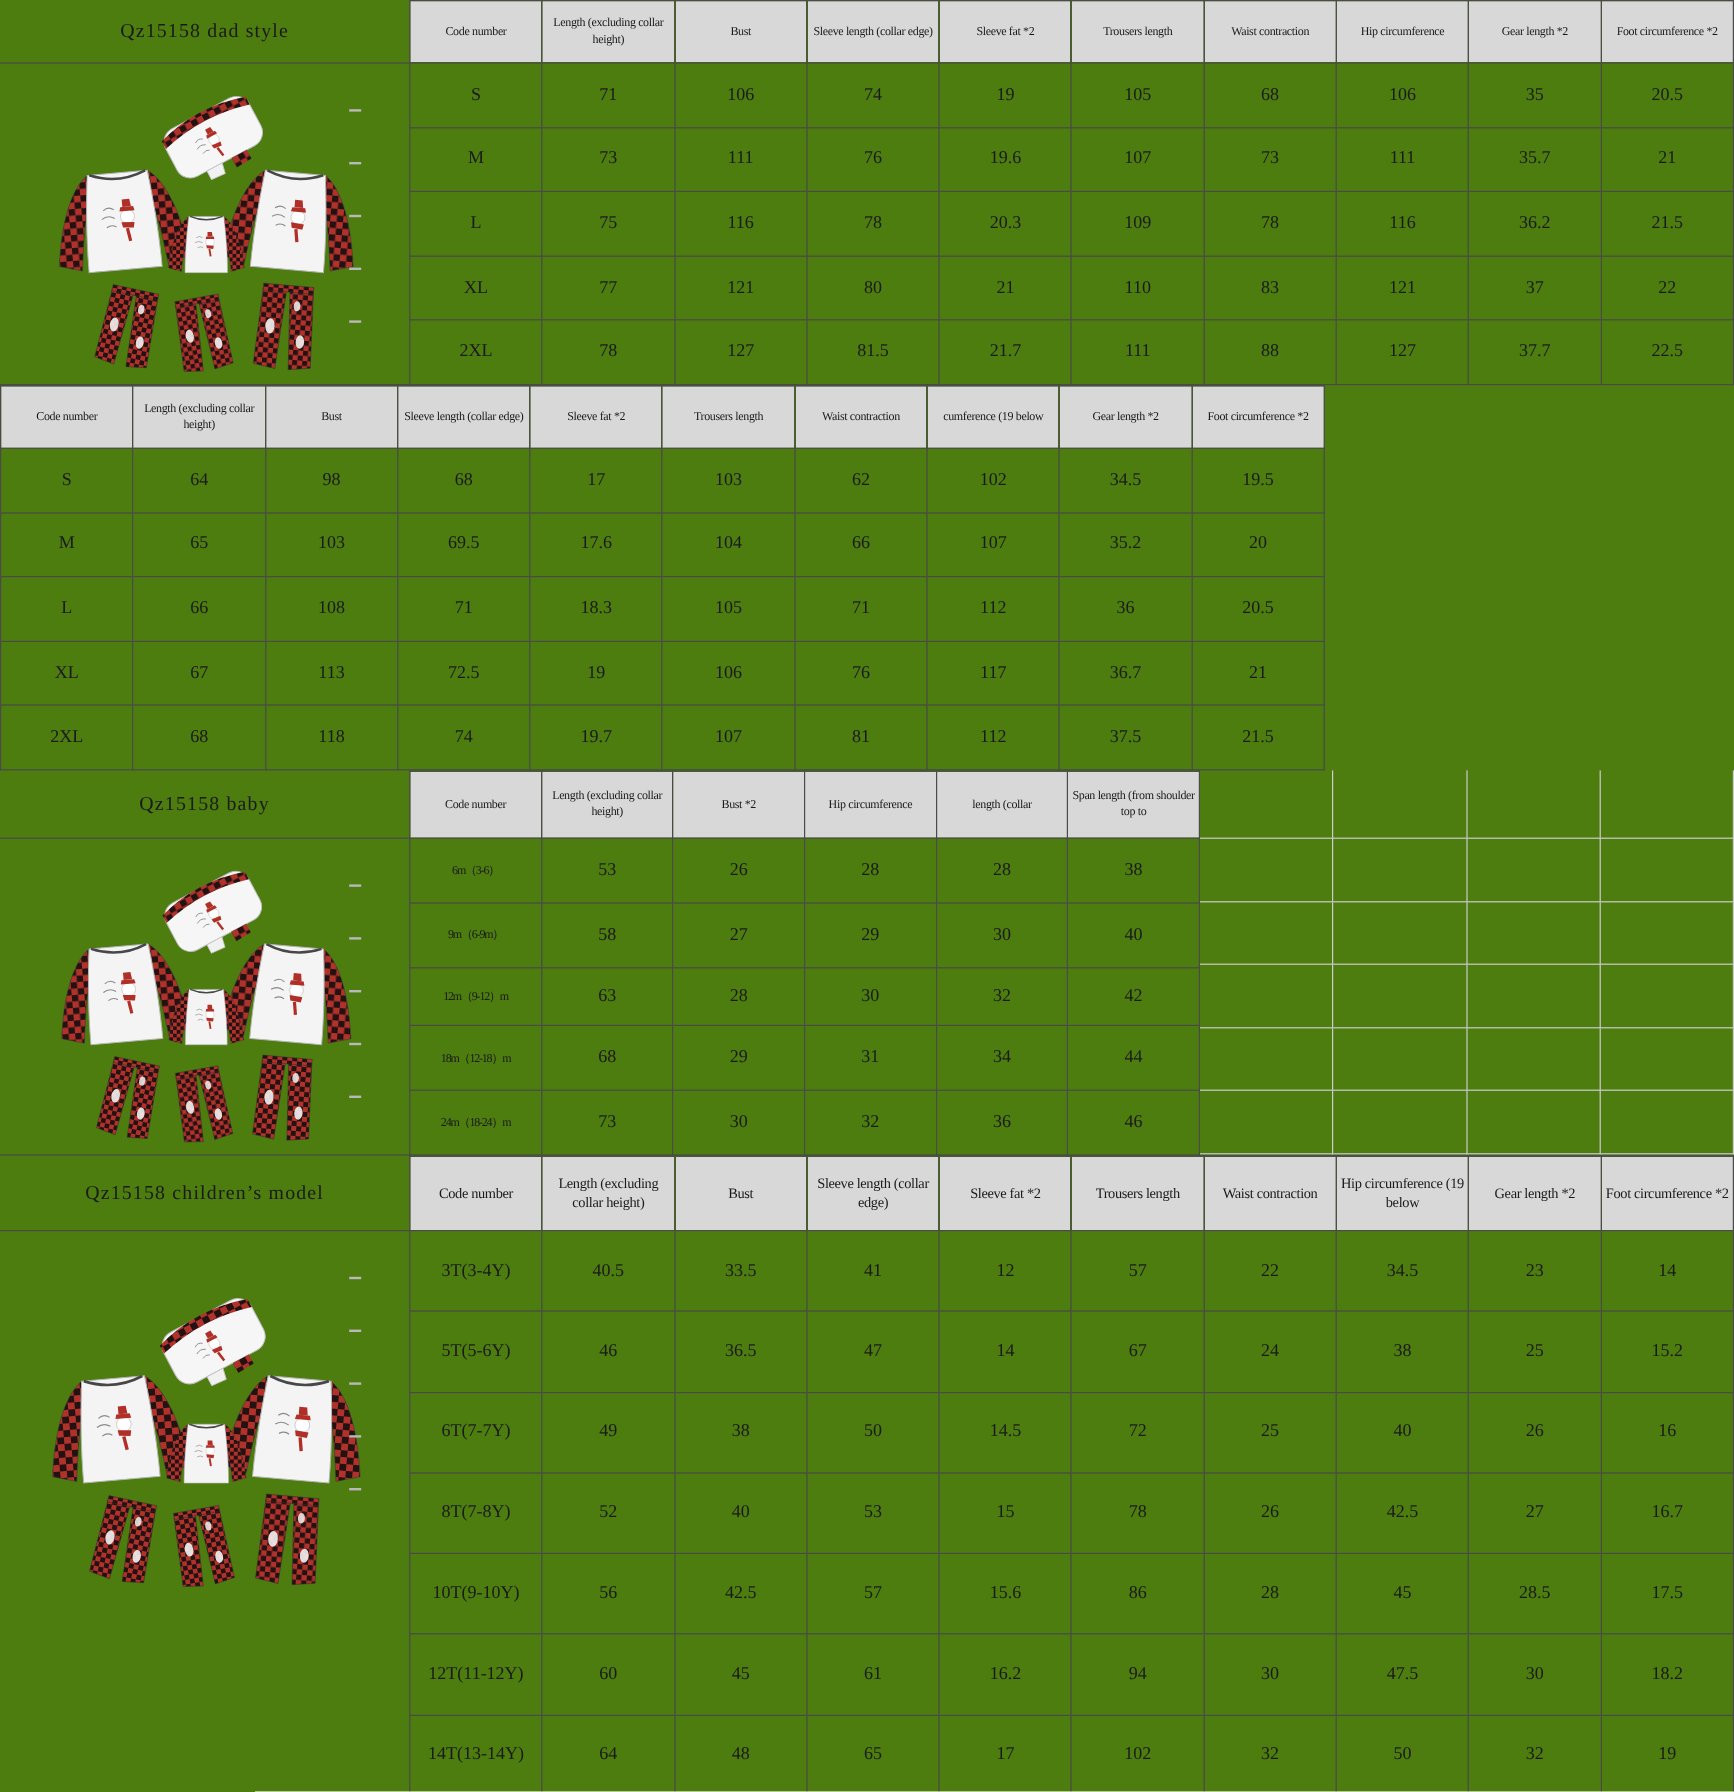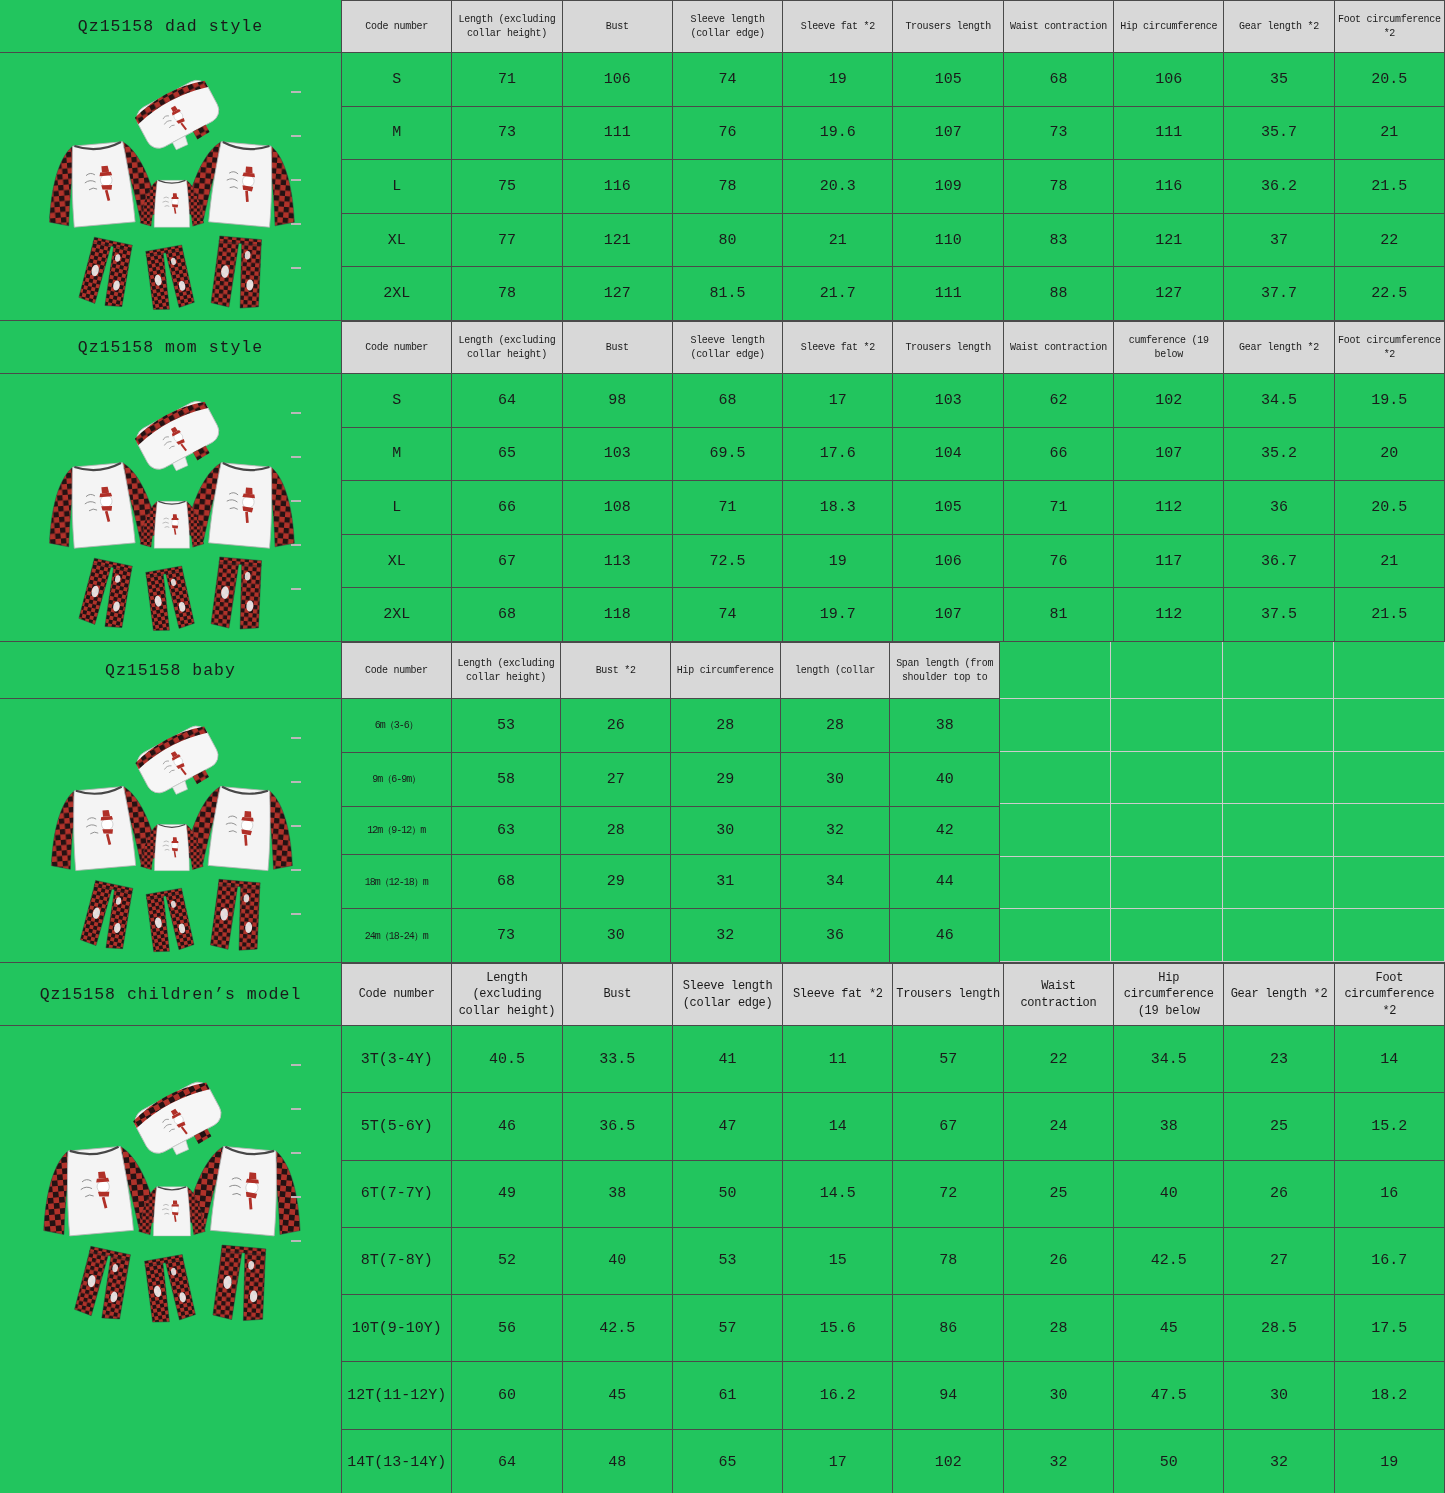--- a/index.html
+++ b/index.html
@@ -1,17 +1,17 @@
 <!DOCTYPE html>
 <html style="--border: #4a4a4a; --header-bg: #d8d8d8; --light-grid: #cccccc; --plaid-red: #c13a31; --plaid-black: #241213;"><head>
 <meta charset="utf-8">
 <style>
   html,body{margin:0;padding:0;background:#fff;}
   body{width:1445px;font-family:"Liberation Mono","DejaVu Sans Mono",monospace;color:#1a1a1a;}
-  .sheet{width:1445px;height:1493px;background:#22c55e;overflow:hidden;}
+  .sheet{width:1445px;height:1493px;background:#4d7c0f;overflow:hidden;font-family:Liberation Serif, serif;}
   .sec{display:flex;}
   .left{width:341px;flex:0 0 341px;display:flex;flex-direction:column;}
   .title{display:flex;align-items:center;justify-content:center;text-align:center;
          font-size:16.5px;letter-spacing:1px;border-bottom:1px solid var(--border,#4a4a4a);}
   .imgarea{position:relative;border-bottom:1px solid var(--border,#4a4a4a);overflow:hidden;}
   .pj{display:block;margin:10px auto 0;}
   .dashes{position:absolute;right:40px;top:38px;}
   .dashes span{display:block;width:10px;height:2px;background:#b9b9b9;margin-bottom:42px;}
   table{border-collapse:collapse;table-layout:fixed;flex:0 0 auto;}
   .grid10{width:1104px;}
@@ -181,35 +181,20 @@
             <td>88</td>
             <td>127</td>
             <td>37.7</td>
             <td>22.5</td>
           </tr>
         </tbody>
       </table>
   </section>
 
   <section class="sec sec-mom">
-    <div class="left">
-      <div class="title">Qz15158 mom style</div>
-      <div class="imgarea">
-        <svg class="pj" viewBox="0 0 320 285" width="302" height="256">
-            <use href="#pjset"></use>
-          </svg>
-        <div class="dashes">
-            <span></span>
-            <span></span>
-            <span></span>
-            <span></span>
-            <span></span>
-          </div>
-      </div>
-    </div>
     <table class="grid10">
         <thead>
           <tr style="height: 52px;">
             <th>Code number</th>
             <th>Length (excluding collar height)</th>
             <th>Bust</th>
             <th>Sleeve length (collar edge)</th>
             <th>Sleeve fat *2</th>
             <th>Trousers length</th>
             <th>Waist contraction</th>
@@ -413,21 +398,21 @@
             <th>Gear length *2</th>
             <th>Foot circumference *2</th>
           </tr>
         </thead>
         <tbody>
           <tr style="height: 52.3px;">
             <td>3T(3-4Y)</td>
             <td>40.5</td>
             <td>33.5</td>
             <td>41</td>
-            <td>11</td>
+            <td>12</td>
             <td>57</td>
             <td>22</td>
             <td>34.5</td>
             <td>23</td>
             <td>14</td>
           </tr>
           <tr style="height: 52.3px;">
             <td>5T(5-6Y)</td>
             <td>46</td>
             <td>36.5</td>

